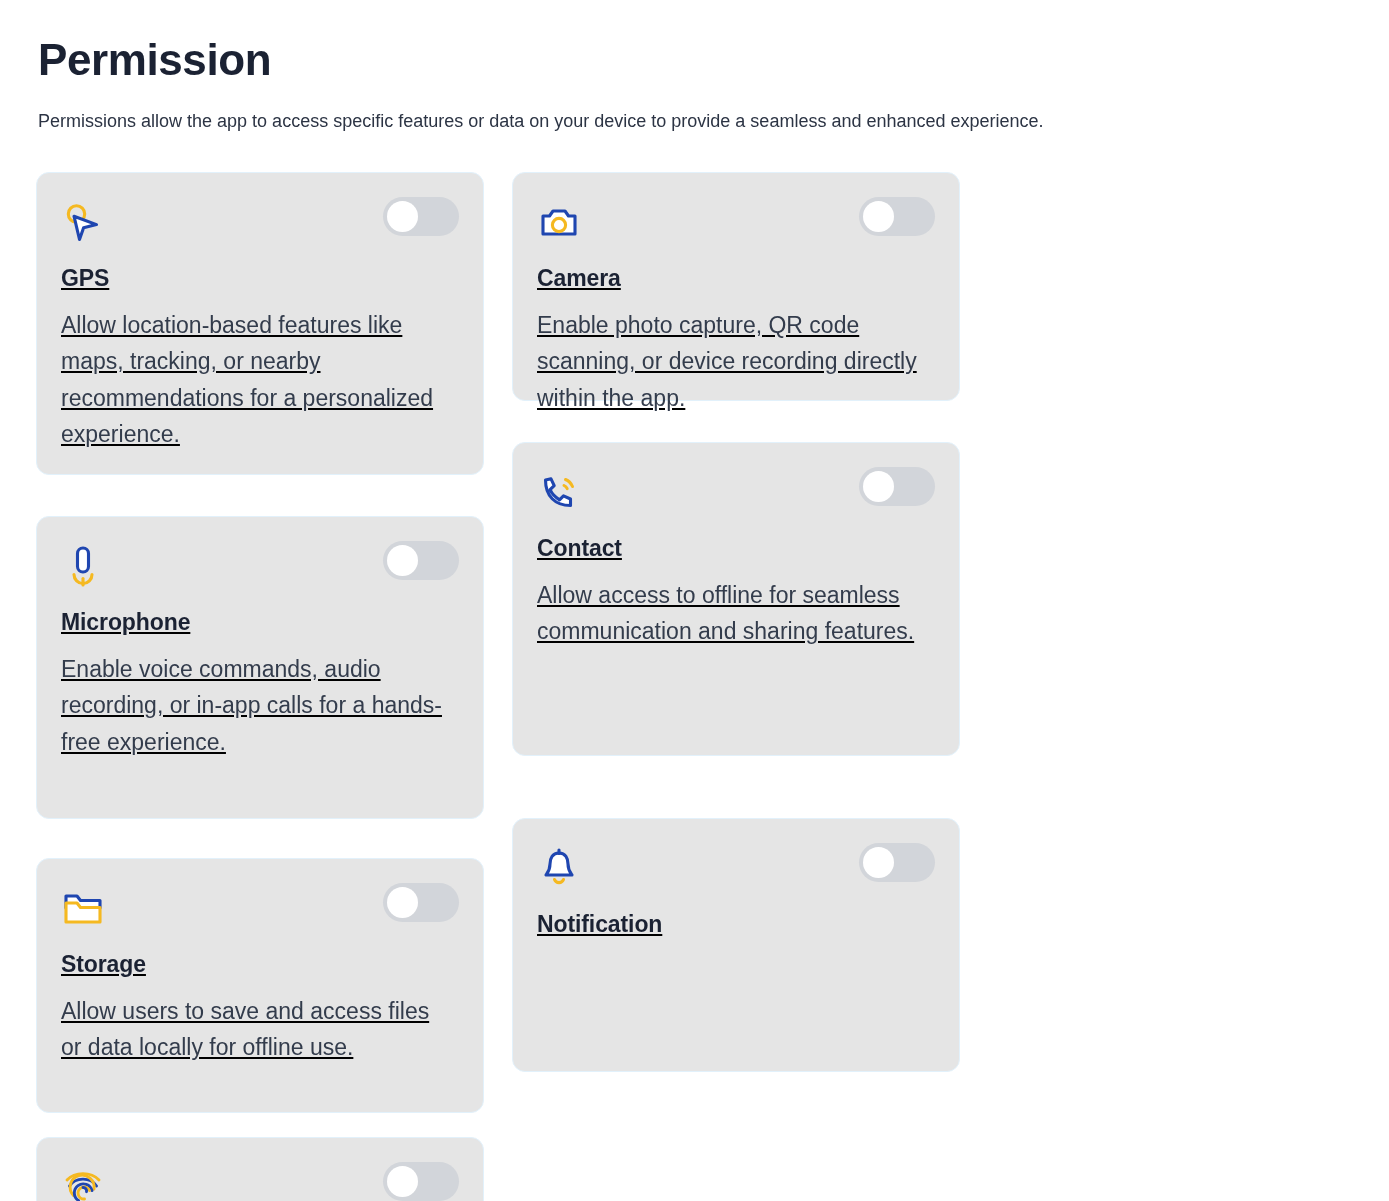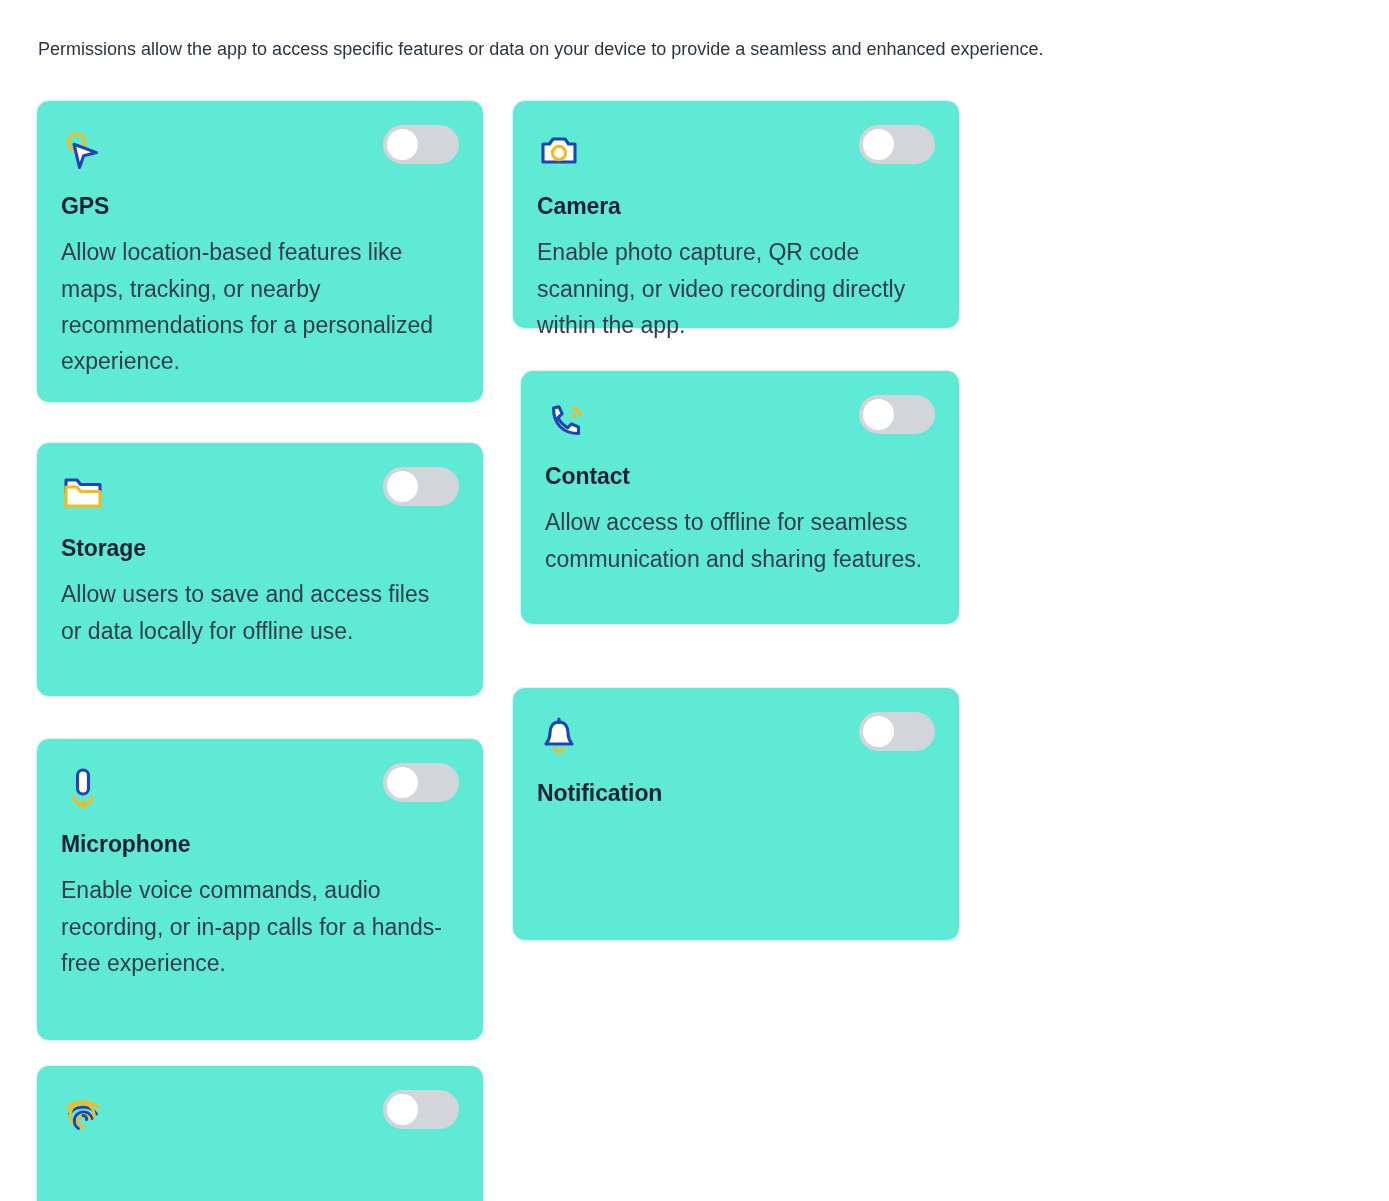--- a/index.html
+++ b/index.html
@@ -53,33 +53,34 @@
   .col {
     width: 448px;
     margin-right: 28px;
     display: flex;
     flex-direction: column;
   }
   .col:last-child { margin-right: 0; }
 
   .card {
     position: relative;
-    background: #5eead4;
+    background: #e5e5e5;
     border: 1.3px solid #e2f1fb;
     border-radius: 13px;
     padding: 26px 24px 22px 24px;
+    text-decoration: underline;
   }
 
   
   .c-gps        { height: 303px; }
   .c-microphone { height: 303px; margin-top: 41px; }
   .c-storage    { height: 255px; margin-top: 39px; }
 
   .c-camera     { height: 229px; }
-  .c-contact    { height: 255px; margin-top: 41px; margin-left: 8px; }
+  .c-contact    { height: 314px; margin-top: 41px; }
   .c-notification { height: 254px; margin-top: 62px; }
 
   .col-3 { padding-top: 24px; }
   .c-biometric  { height: 246px; }
 
   .card-top {
     display: flex;
     align-items: flex-start;
     justify-content: space-between;
     height: 56px;
@@ -132,93 +133,94 @@
     max-width: 390px;
   }
 
   svg { display: block; overflow: visible; }
 </style>
 </head>
 <body>
 
 <div class="page">
 
+  <h1 class="page-title">Permission</h1>
   <p class="page-subtitle">Permissions allow the app to access specific features or data on your device to provide a seamless and enhanced experience.</p>
 
   <div class="grid">
 
     <div class="col col-1">
 
       <div class="card c-gps">
         <div class="card-top">
           <span class="icon-wrap">
             <svg width="44" height="44" viewBox="0 0 44 44" fill="none">
               <circle cx="15.5" cy="14" r="8.2" stroke="#f5b921" stroke-width="3.1"></circle>
               <path d="M13 16.2 L35.5 24.6 L22.6 27.8 L18.5 39.5 Z" stroke="#1f46b0" stroke-width="3.1" stroke-linejoin="round" fill="#fff"></path>
             </svg>
           </span>
           <div class="toggle">
             <div class="knob"></div>
           </div>
         </div>
         <div class="card-title">GPS</div>
         <div class="card-desc">Allow location-based features like maps, tracking, or nearby recommendations for a personalized experience.</div>
-      </div>
-
-      <div class="card c-storage">
-        <div class="card-top">
-          <span class="icon-wrap">
-            <svg width="44" height="44" viewBox="0 0 44 44" fill="none">
-              <path d="M5 22 V10 h11 l3.5 4.5 H39 V22" stroke="#1f46b0" stroke-width="3.1" stroke-linejoin="round" stroke-linecap="round" fill="#fff"></path>
-              <path d="M5 36 V17 h11 l3.5 4.5 H39 V36 Z" stroke="#f5b921" stroke-width="3.1" stroke-linejoin="round" stroke-linecap="round" fill="#fff"></path>
-            </svg>
-          </span>
-          <div class="toggle">
-            <div class="knob"></div>
-          </div>
-        </div>
-        <div class="card-title">Storage</div>
-        <div class="card-desc">Allow users to save and access files or data locally for offline use.</div>
       </div>
 
       <div class="card c-microphone">
         <div class="card-top">
           <span class="icon-wrap">
             <svg width="44" height="44" viewBox="0 0 44 44" fill="none">
               <path d="M13 30.5 a9 9 0 0 0 18 0" stroke="#f5b921" stroke-width="3.1" stroke-linecap="round"></path>
               <line x1="22" y1="34.5" x2="22" y2="41" stroke="#f5b921" stroke-width="3.1" stroke-linecap="round"></line>
               <path d="M27.5 9.5 a5.5 5.5 0 0 0 -11 0 v13 a5.5 5.5 0 0 0 11 0 z" stroke="#1f46b0" stroke-width="3.1" stroke-linecap="round" fill="#fff"></path>
             </svg>
           </span>
           <div class="toggle">
             <div class="knob"></div>
           </div>
         </div>
         <div class="card-title">Microphone</div>
         <div class="card-desc">Enable voice commands, audio recording, or in-app calls for a hands-free experience.</div>
       </div>
 
+      <div class="card c-storage">
+        <div class="card-top">
+          <span class="icon-wrap">
+            <svg width="44" height="44" viewBox="0 0 44 44" fill="none">
+              <path d="M5 22 V10 h11 l3.5 4.5 H39 V22" stroke="#1f46b0" stroke-width="3.1" stroke-linejoin="round" stroke-linecap="round" fill="#fff"></path>
+              <path d="M5 36 V17 h11 l3.5 4.5 H39 V36 Z" stroke="#f5b921" stroke-width="3.1" stroke-linejoin="round" stroke-linecap="round" fill="#fff"></path>
+            </svg>
+          </span>
+          <div class="toggle">
+            <div class="knob"></div>
+          </div>
+        </div>
+        <div class="card-title">Storage</div>
+        <div class="card-desc">Allow users to save and access files or data locally for offline use.</div>
+      </div>
+
     </div>
 
     <div class="col col-2">
 
       <div class="card c-camera">
         <div class="card-top">
           <span class="icon-wrap">
             <svg width="44" height="44" viewBox="0 0 44 44" fill="none">
               <path d="M6 16 h6.5 l3.5 -5 h12 l3.5 5 H38 v18 H6 Z" stroke="#1f46b0" stroke-width="3.1" stroke-linejoin="round" fill="#fff"></path>
               <circle cx="22" cy="25" r="6.6" stroke="#f5b921" stroke-width="3.1" fill="#fff"></circle>
             </svg>
           </span>
           <div class="toggle">
             <div class="knob"></div>
           </div>
         </div>
         <div class="card-title">Camera</div>
-        <div class="card-desc">Enable photo capture, QR code scanning, or video recording directly within the app.</div>
+        <div class="card-desc">Enable photo capture, QR code scanning, or device recording directly within the app.</div>
       </div>
 
       <div class="card c-contact">
         <div class="card-top">
           <span class="icon-wrap">
             <svg width="44" height="44" viewBox="0 0 44 44" fill="none">
               <path d="M8.5 10 c0 16 9.5 25.5 25 25.5 l0 -6.5 l-7 -3.2 l-4 4 c-4.3 -2.6 -7.6 -5.9 -9.4 -10.1 l4.1 -4 l-3.2 -6.9 z" stroke="#1f46b0" stroke-width="3.1" stroke-linejoin="round" fill="#fff"></path>
               <path d="M27 15.5 a6.5 6.5 0 0 1 3.2 3.2" stroke="#f5b921" stroke-width="3" stroke-linecap="round"></path>
               <path d="M28.5 9.5 a13 13 0 0 1 7 7" stroke="#f5b921" stroke-width="3" stroke-linecap="round"></path>
             </svg>

